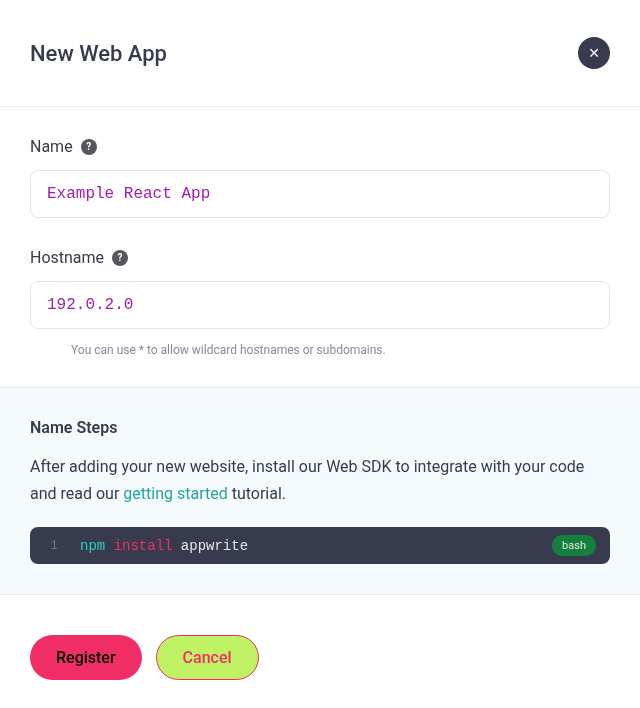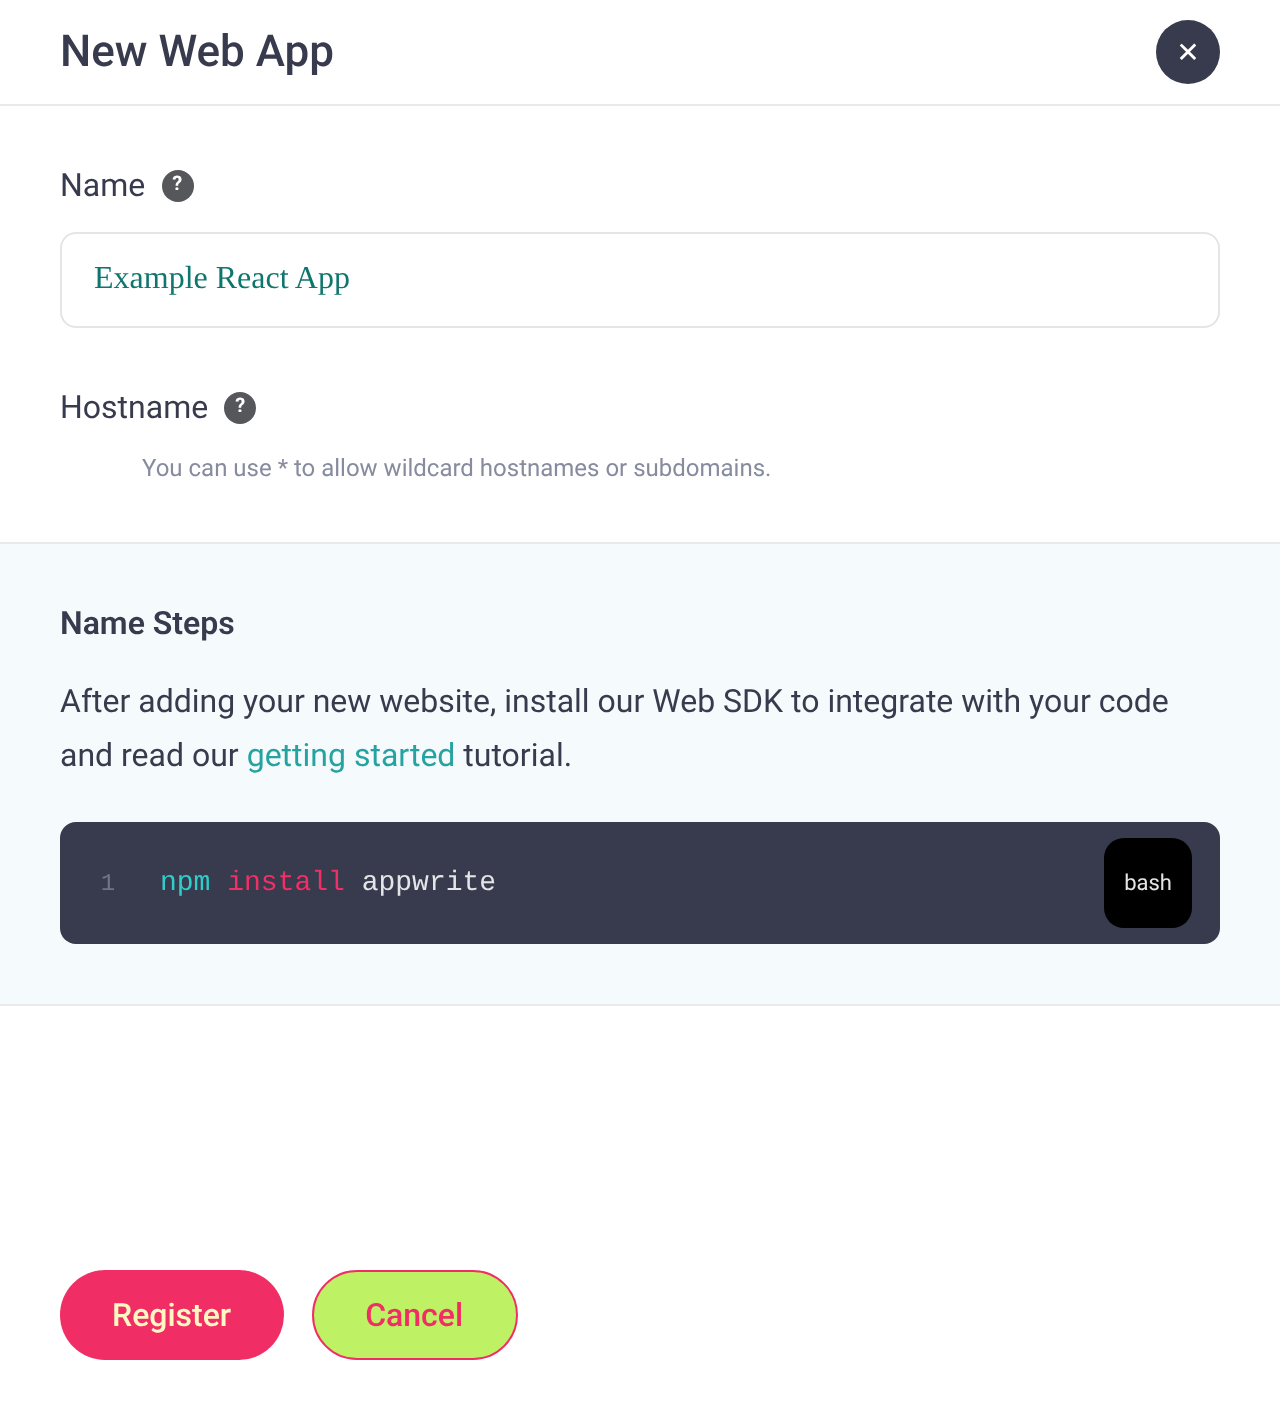--- a/index.html
+++ b/index.html
@@ -15,21 +15,21 @@
       height: 100%;
       display: flex;
       flex-direction: column;
       border-radius: 12px;
       overflow: hidden;
     }
     .header {
       display: flex;
       align-items: center;
       justify-content: space-between;
-      padding: 10px 30px;
+      padding: 37px 30px;
       border-bottom: 1px solid #e8e9eb;
     }
     .header-title {
       font-size: 22px;
       font-weight: 500;
       color: #373b4d;
     }
     .close-btn {
       width: 32px;
       height: 32px;
@@ -72,23 +72,23 @@
       justify-content: center;
       font-size: 10px;
       font-weight: bold;
     }
     .text-input {
       width: 100%;
       padding: 14px 16px;
       font-size: 16px;
       border: 1px solid #e4e5e7;
       border-radius: 8px;
-      color: #0f766e;
+      color: #a21caf;
       outline: none;
-      font-family: Liberation Serif, serif;
+      font-family: Liberation Mono, monospace;
     }
     .helper-text {
       margin-top: 14px;
       font-size: 12px;
       color: #868b9e;
       margin-left: 41px;
     }
     .next-steps {
       background: #f5fbfd;
       padding: 30px;
@@ -129,43 +129,43 @@
     .code-content {
       flex: 1;
       font-family: 'Courier New', monospace;
       font-size: 14px;
       padding-left: 10px;
     }
     .code-cmd { color: #2ecfca; }
     .code-action { color: #f02f65; }
     .code-pkg { color: #e4e5e7; }
     .lang-badge {
-      background: #000000;
+      background: #15803d;
       color: #e4e5e7;
       font-size: 11px;
-      padding: 16px 10px;
+      padding: 4px 10px;
       border-radius: 10px;
     }
     .footer {
       padding: 28px 30px;
       display: flex;
       gap: 14px;
     }
     .btn {
       padding: 12px 26px;
       border-radius: 24px;
       font-size: 16px;
       font-weight: 500;
       cursor: pointer;
       border: none;
       font-family: inherit;
     }
     .btn-primary {
       background: #f02e65;
-      color: #fef9c3;
+      color: #000000;
     }
     .btn-secondary {
       background: #bef264;
       color: #f02e65;
       border: 1px solid #f02e65;
     }
   </style>
 </head>
 <body>
 
@@ -186,20 +186,21 @@
           <span class="help-icon">?</span>
         </div>
         <input type="text" class="text-input" value="Example React App" style="">
       </div>
 
       <div class="field-group" style="margin-bottom:0;">
         <div class="field-label">
           <span>Hostname</span>
           <span class="help-icon">?</span>
         </div>
+        <input type="text" class="text-input" value="192.0.2.0" style="">
         <div class="helper-text">You can use * to allow wildcard hostnames or subdomains.</div>
       </div>
 
     </div>
 
     <div class="next-steps">
       <h2 class="next-steps-title">Name Steps</h2>
       <p class="next-steps-text">
         <span>After adding your new website, install our Web SDK to integrate with your code and read our </span><a href="#" class="link">getting started</a><span> tutorial.</span>
       </p>

